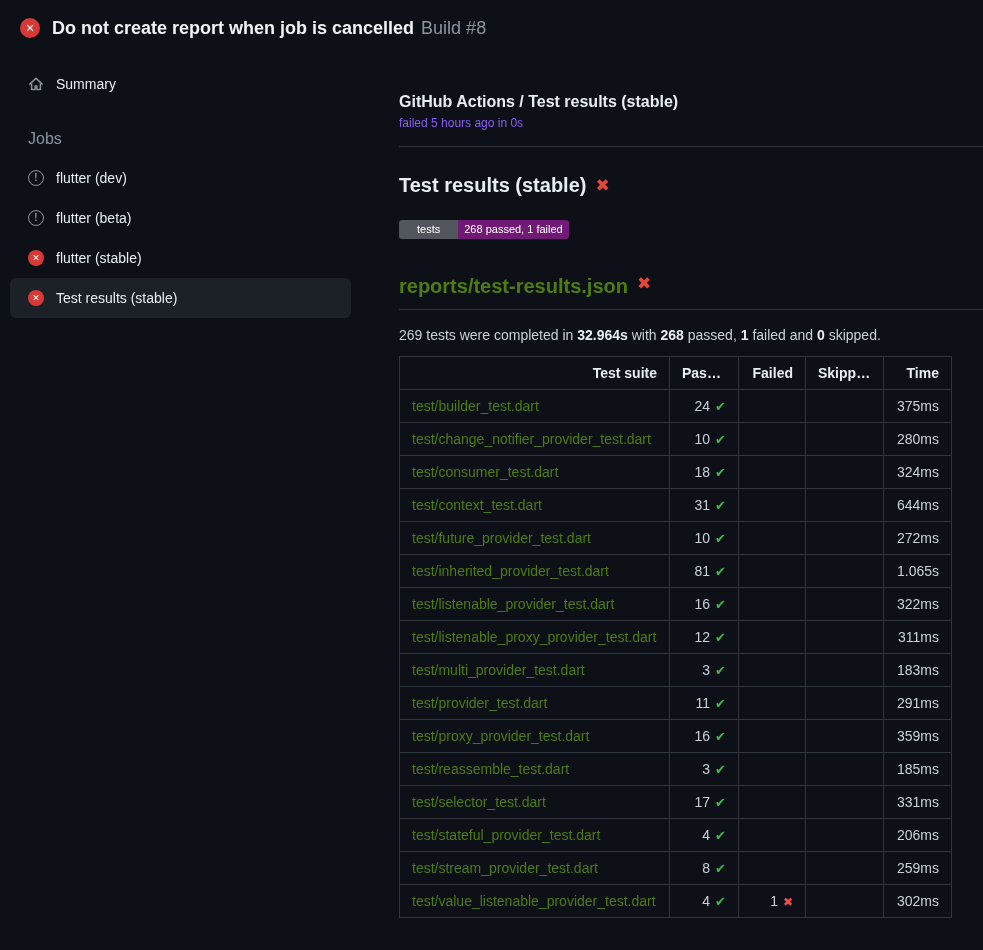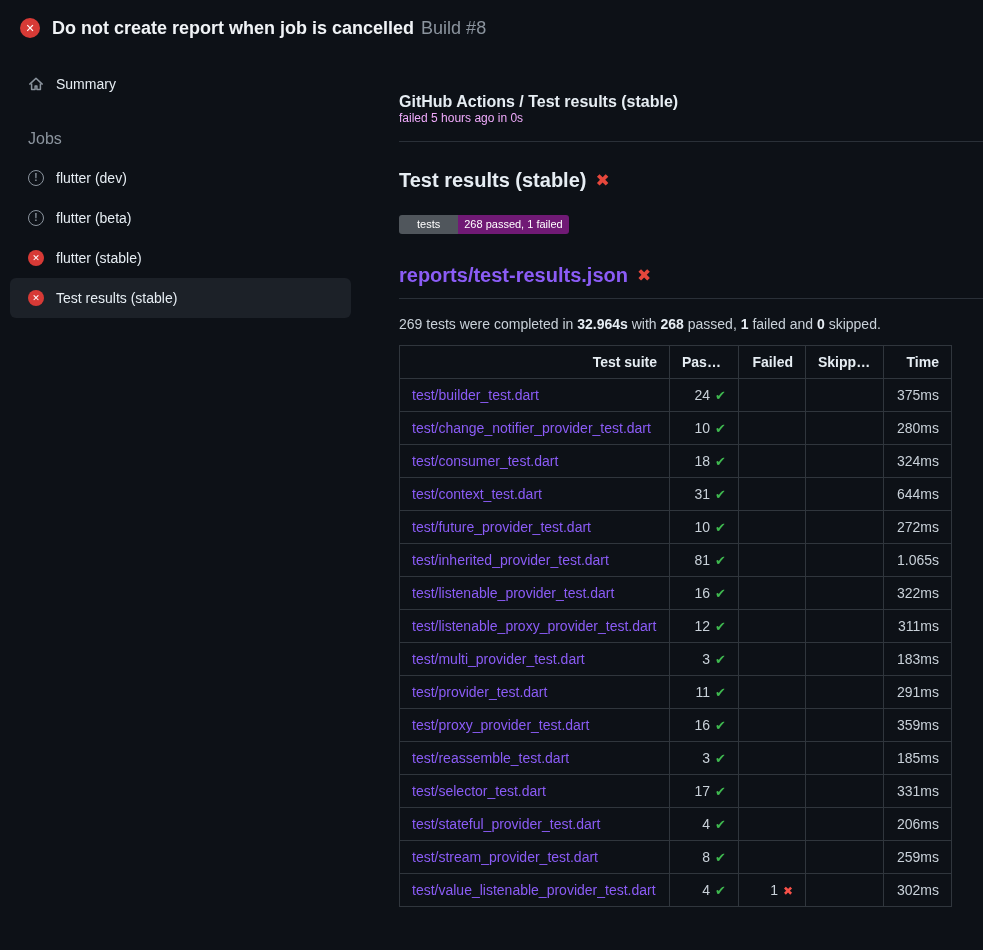--- a/index.html
+++ b/index.html
@@ -3,21 +3,21 @@
 <meta charset="utf-8">
 <style>
   * { box-sizing: border-box; }
   html, body { margin: 0; padding: 0; }
   body {
     width: 983px; height: 950px; overflow: hidden;
     background: #0d1117; color: #c9d1d9;
     font-family: "Liberation Sans", "DejaVu Sans", sans-serif;
     font-size: 14px;
   }
-  a { color: #8b5cf6; text-decoration: none; }
+  a { color: #4d7c0f; text-decoration: none; margin-top: 6px; }
 
   
   .app-header { display: flex; align-items: center; gap: 12px; height: 56px; padding: 0 20px; }
   .title-line { font-size: 18px; font-weight: 700; color: #f0f3f6; white-space: nowrap; }
   .build-no { font-size: 18px; font-weight: 400; color: #8b949e; margin-left: 7px; }
 
   
   .x-circle {
     display: inline-flex; align-items: center; justify-content: center; flex: none;
     width: 16px; height: 16px; border-radius: 50%;
@@ -47,21 +47,21 @@
   .job-item {
     display: flex; align-items: center; gap: 12px;
     height: 40px; padding: 0 18px; border-radius: 6px;
     color: #e6edf3; cursor: pointer; white-space: nowrap;
   }
   .job-item.selected { background: #1c2128; }
 
   
   .main { flex: 1; padding: 37px 0 0 29px; min-width: 0; }
   .breadcrumb { font-weight: 700; color: #e6edf3; font-size: 16px; }
-  .run-meta { color: #f0abfc; font-size: 12px; }
+  .run-meta { color: #8b5cf6; font-size: 12px; margin-top: 5px; }
   .divider { border: none; border-top: 1px solid #2a3038; margin: 16px 0 0 0; }
 
   .section-title { display: flex; align-items: center; gap: 9px; margin-top: 27px;
     font-size: 20px; font-weight: 700; color: #e6edf3; }
 
   .badge { display: inline-flex; margin-top: 23px; font-size: 11px; line-height: 1;
     border-radius: 3px; overflow: hidden; color: #ffffff; }
   .badge .lbl { background: #50565c; padding: 4px 18px; }
   .badge .val { background: #701a75; padding: 4px 6px; }
 

